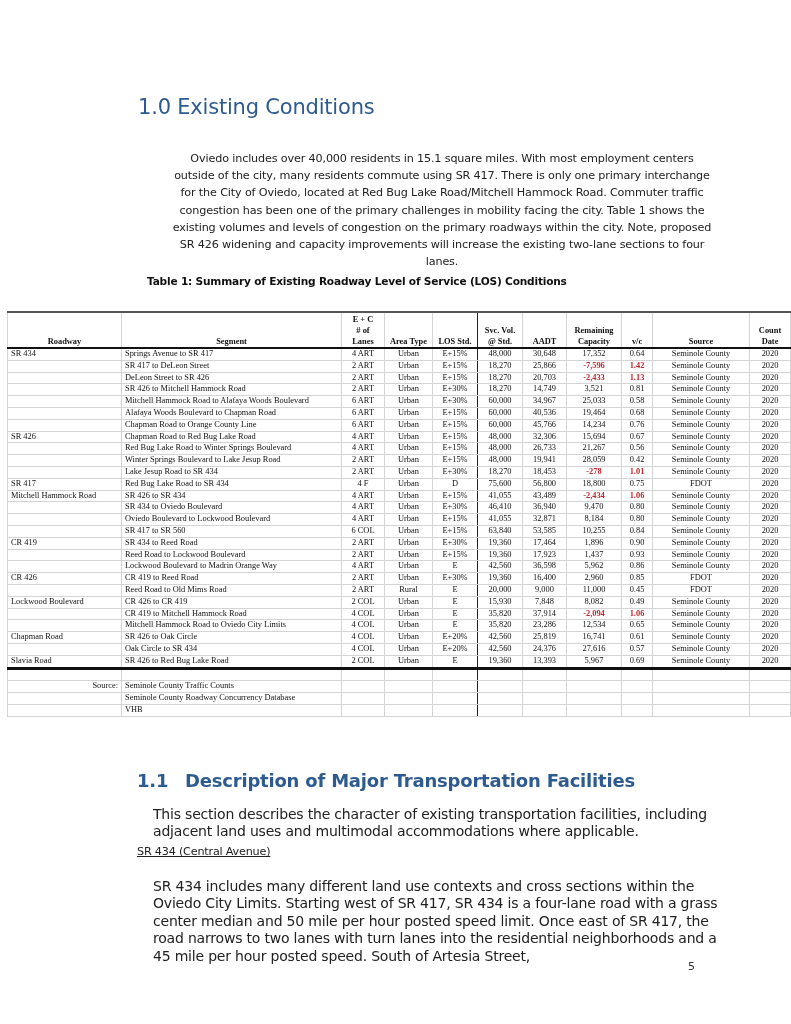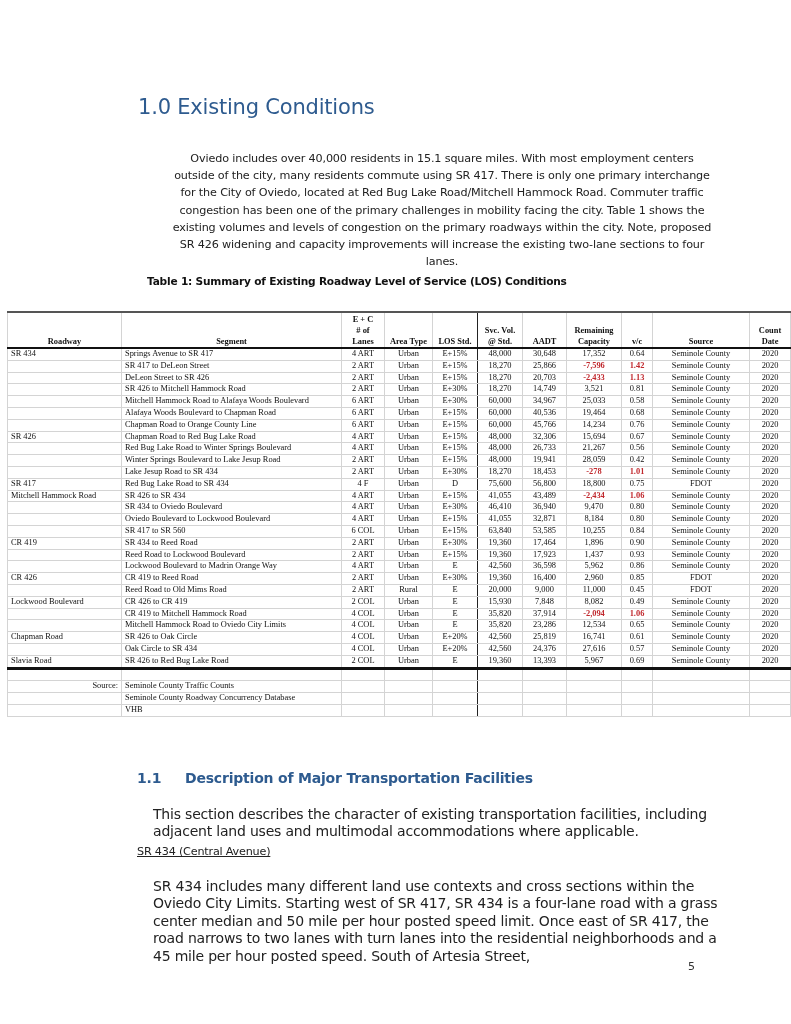--- a/index.html
+++ b/index.html
@@ -11,21 +11,21 @@
   table.los td, table.los th { border: 1px solid #d4d4d4; padding: 0 3px; height: 10.8px; line-height: 10.8px; white-space: nowrap; overflow: hidden; }
   table.los thead th { font-weight: bold; vertical-align: bottom; text-align: center; line-height: 11px; height: 34px; border-top: 2px solid #555; border-bottom: 2px solid #111; }
   table.los td.c { text-align: center; }
   table.los td.l { text-align: left; }
   table.los td.r { text-align: right; }
   .neg { color: #c0282d; font-weight: bold; }
   table.los tr.grp-start td { border-top: 1.6px solid #222; }
   table.los tr.last-row td { border-bottom: 3px solid #111; }
   table.los .bl { border-left: 1.6px solid #222; }
   table.los .br { border-right: 1.6px solid #222; }
-  .h2 { position: absolute; left: 137px; top: 770px; font-family: "DejaVu Sans", sans-serif; font-size: 14px; color: #2e5b8f; margin: 0; letter-spacing: -0.2px; }
+  .h2 { position: absolute; left: 137px; top: 770px; font-family: "DejaVu Sans", sans-serif; font-size: 18px; color: #2e5b8f; margin: 0; letter-spacing: -0.2px; }
   .h2 .num { display: inline-block; width: 48px; }
   .body2 { position: absolute; left: 137px; width: 570px; font-family: "DejaVu Sans", sans-serif; font-size: 14px; line-height: 17.4px; color: #222; margin: 16px; letter-spacing: -0.2px; }
   .sub { position: absolute; left: 137px; top: 845px; font-family: "DejaVu Sans", sans-serif; font-size: 11.2px; color: #222; text-decoration: underline; margin: 0; letter-spacing: -0.2px; }
   .pgnum { position: absolute; left: 688px; top: 960px; font-family: "DejaVu Sans", sans-serif; font-size: 11px; color: #333; }
 </style>
 </head>
 <body>
 
 <h1 class="h1">1.0 Existing Conditions</h1>
 <p class="intro">Oviedo includes over 40,000 residents in 15.1 square miles. With most employment centers outside of the city, many residents commute using SR 417. There is only one primary interchange for the City of Oviedo, located at Red Bug Lake Road/Mitchell Hammock Road. Commuter traffic congestion has been one of the primary challenges in mobility facing the city. Table 1 shows the existing volumes and levels of congestion on the primary roadways within the city. Note, proposed SR 426 widening and capacity improvements will increase the existing two-lane sections to four lanes.</p>

